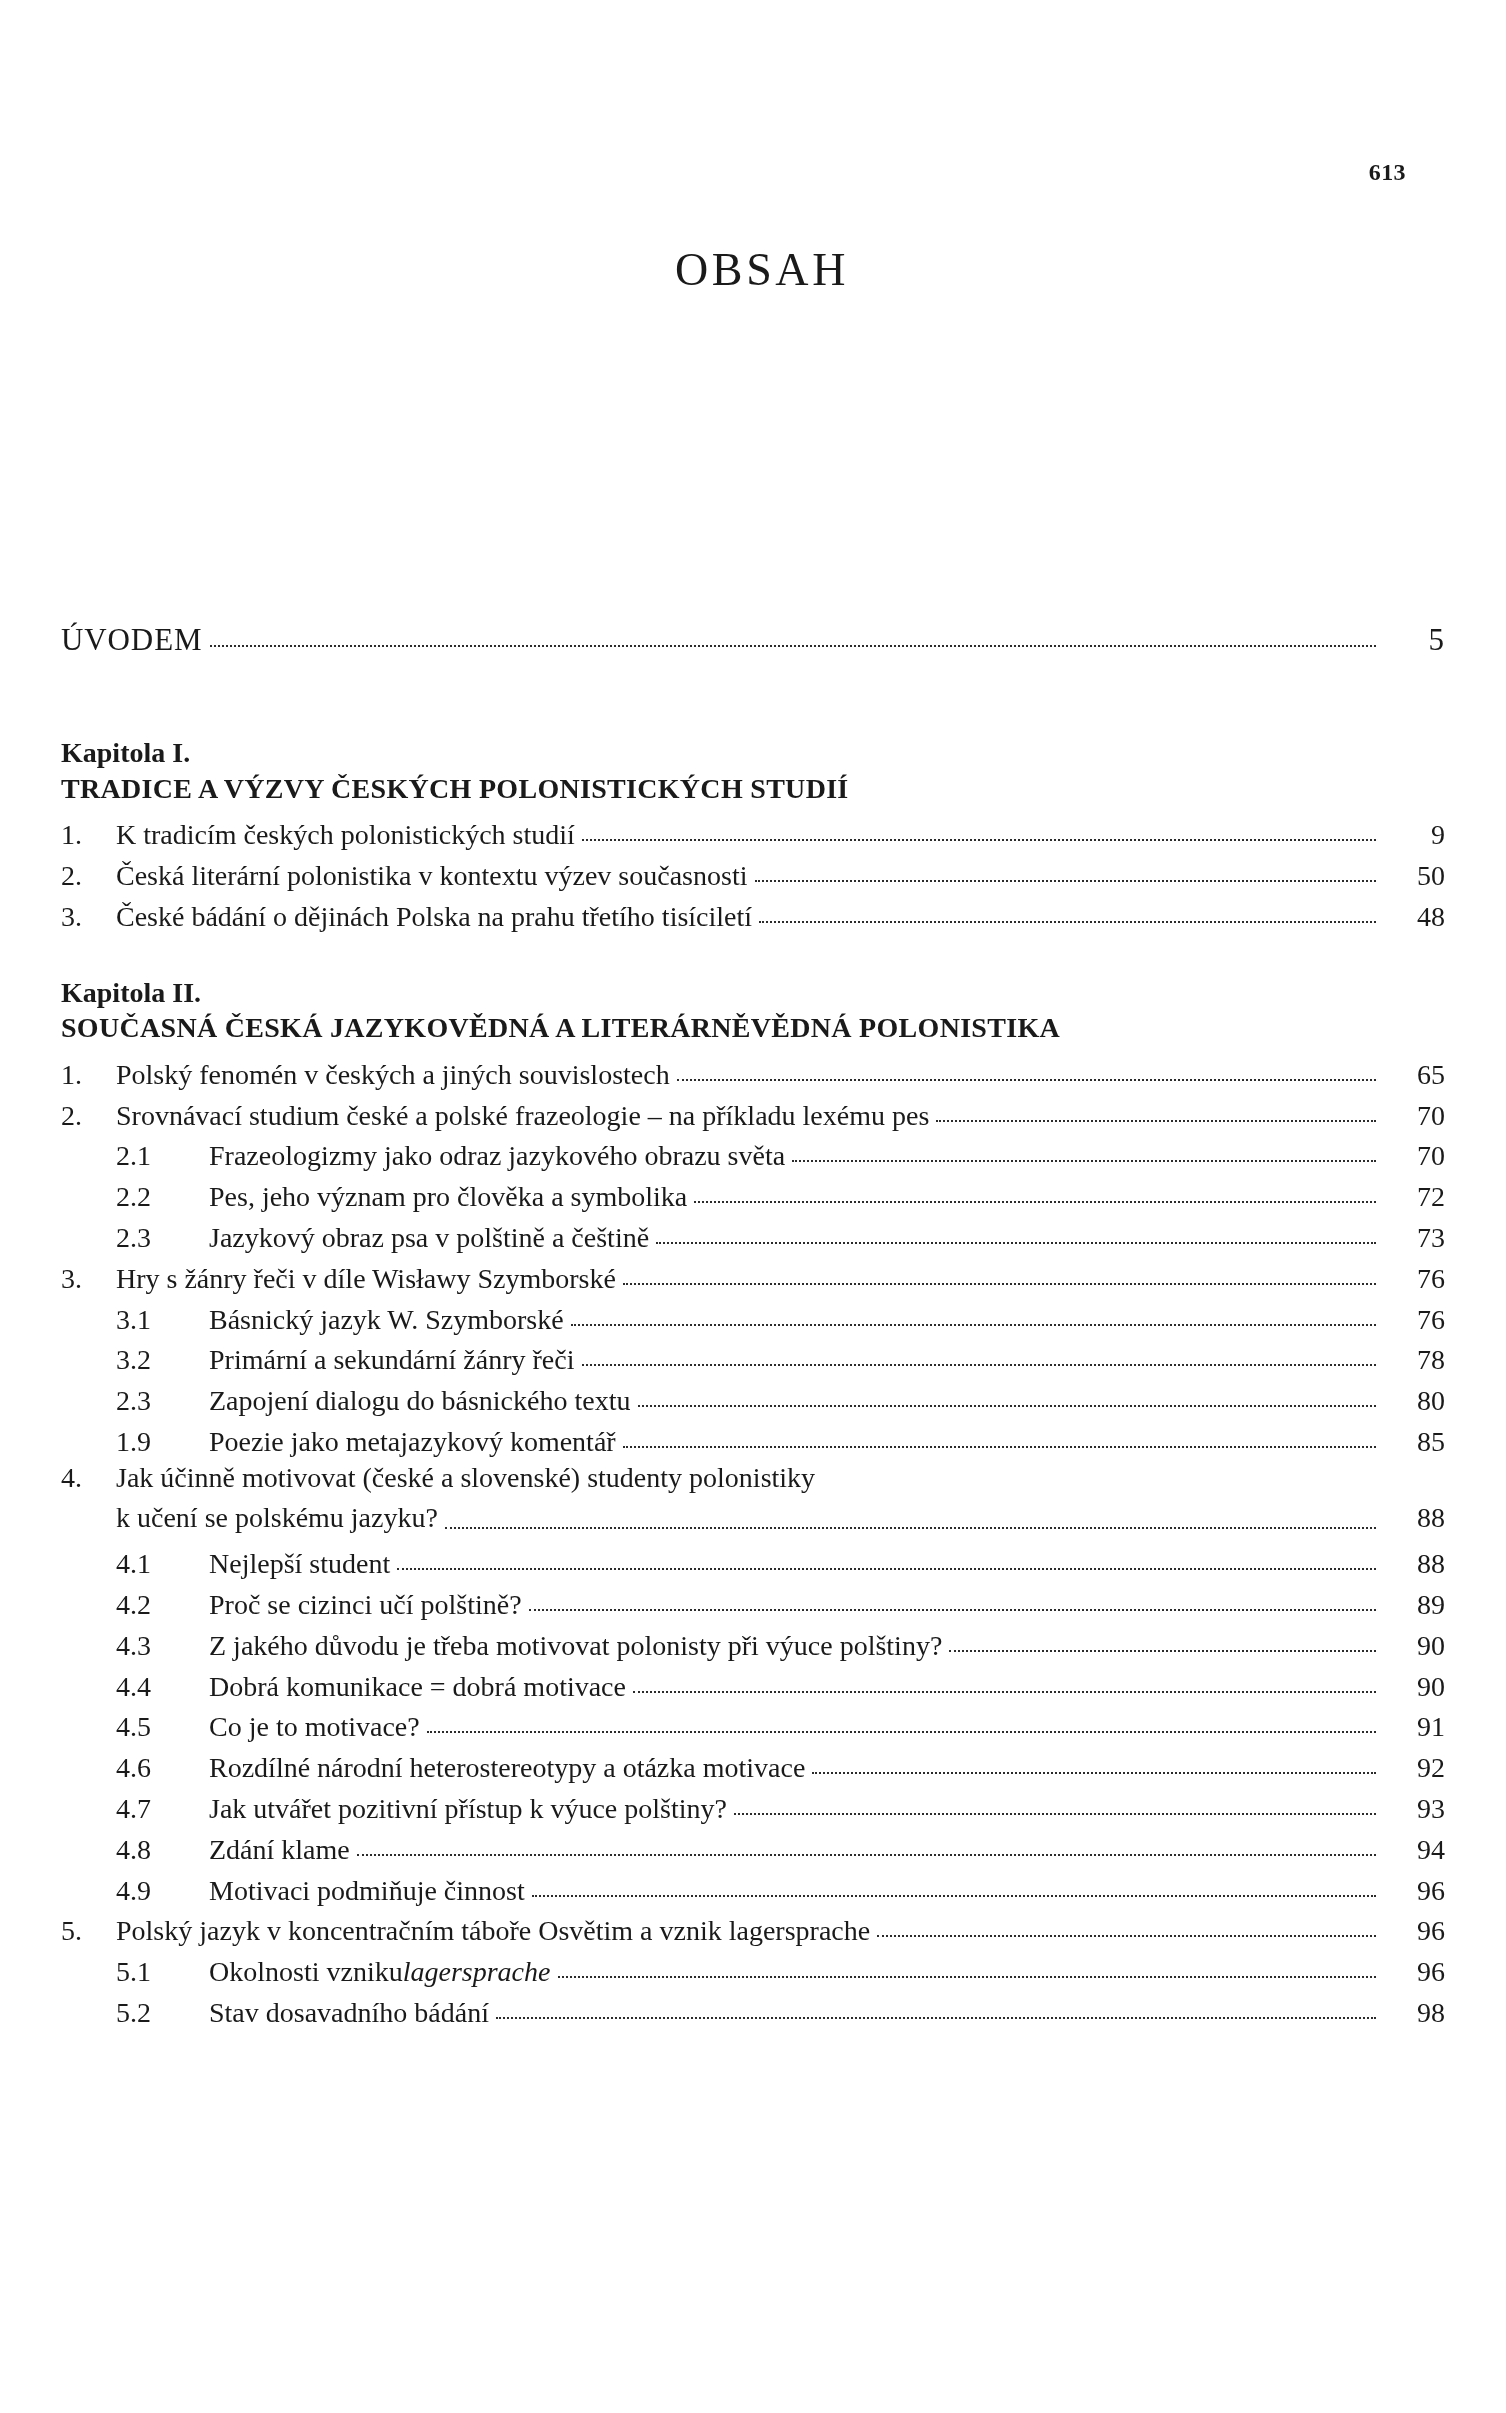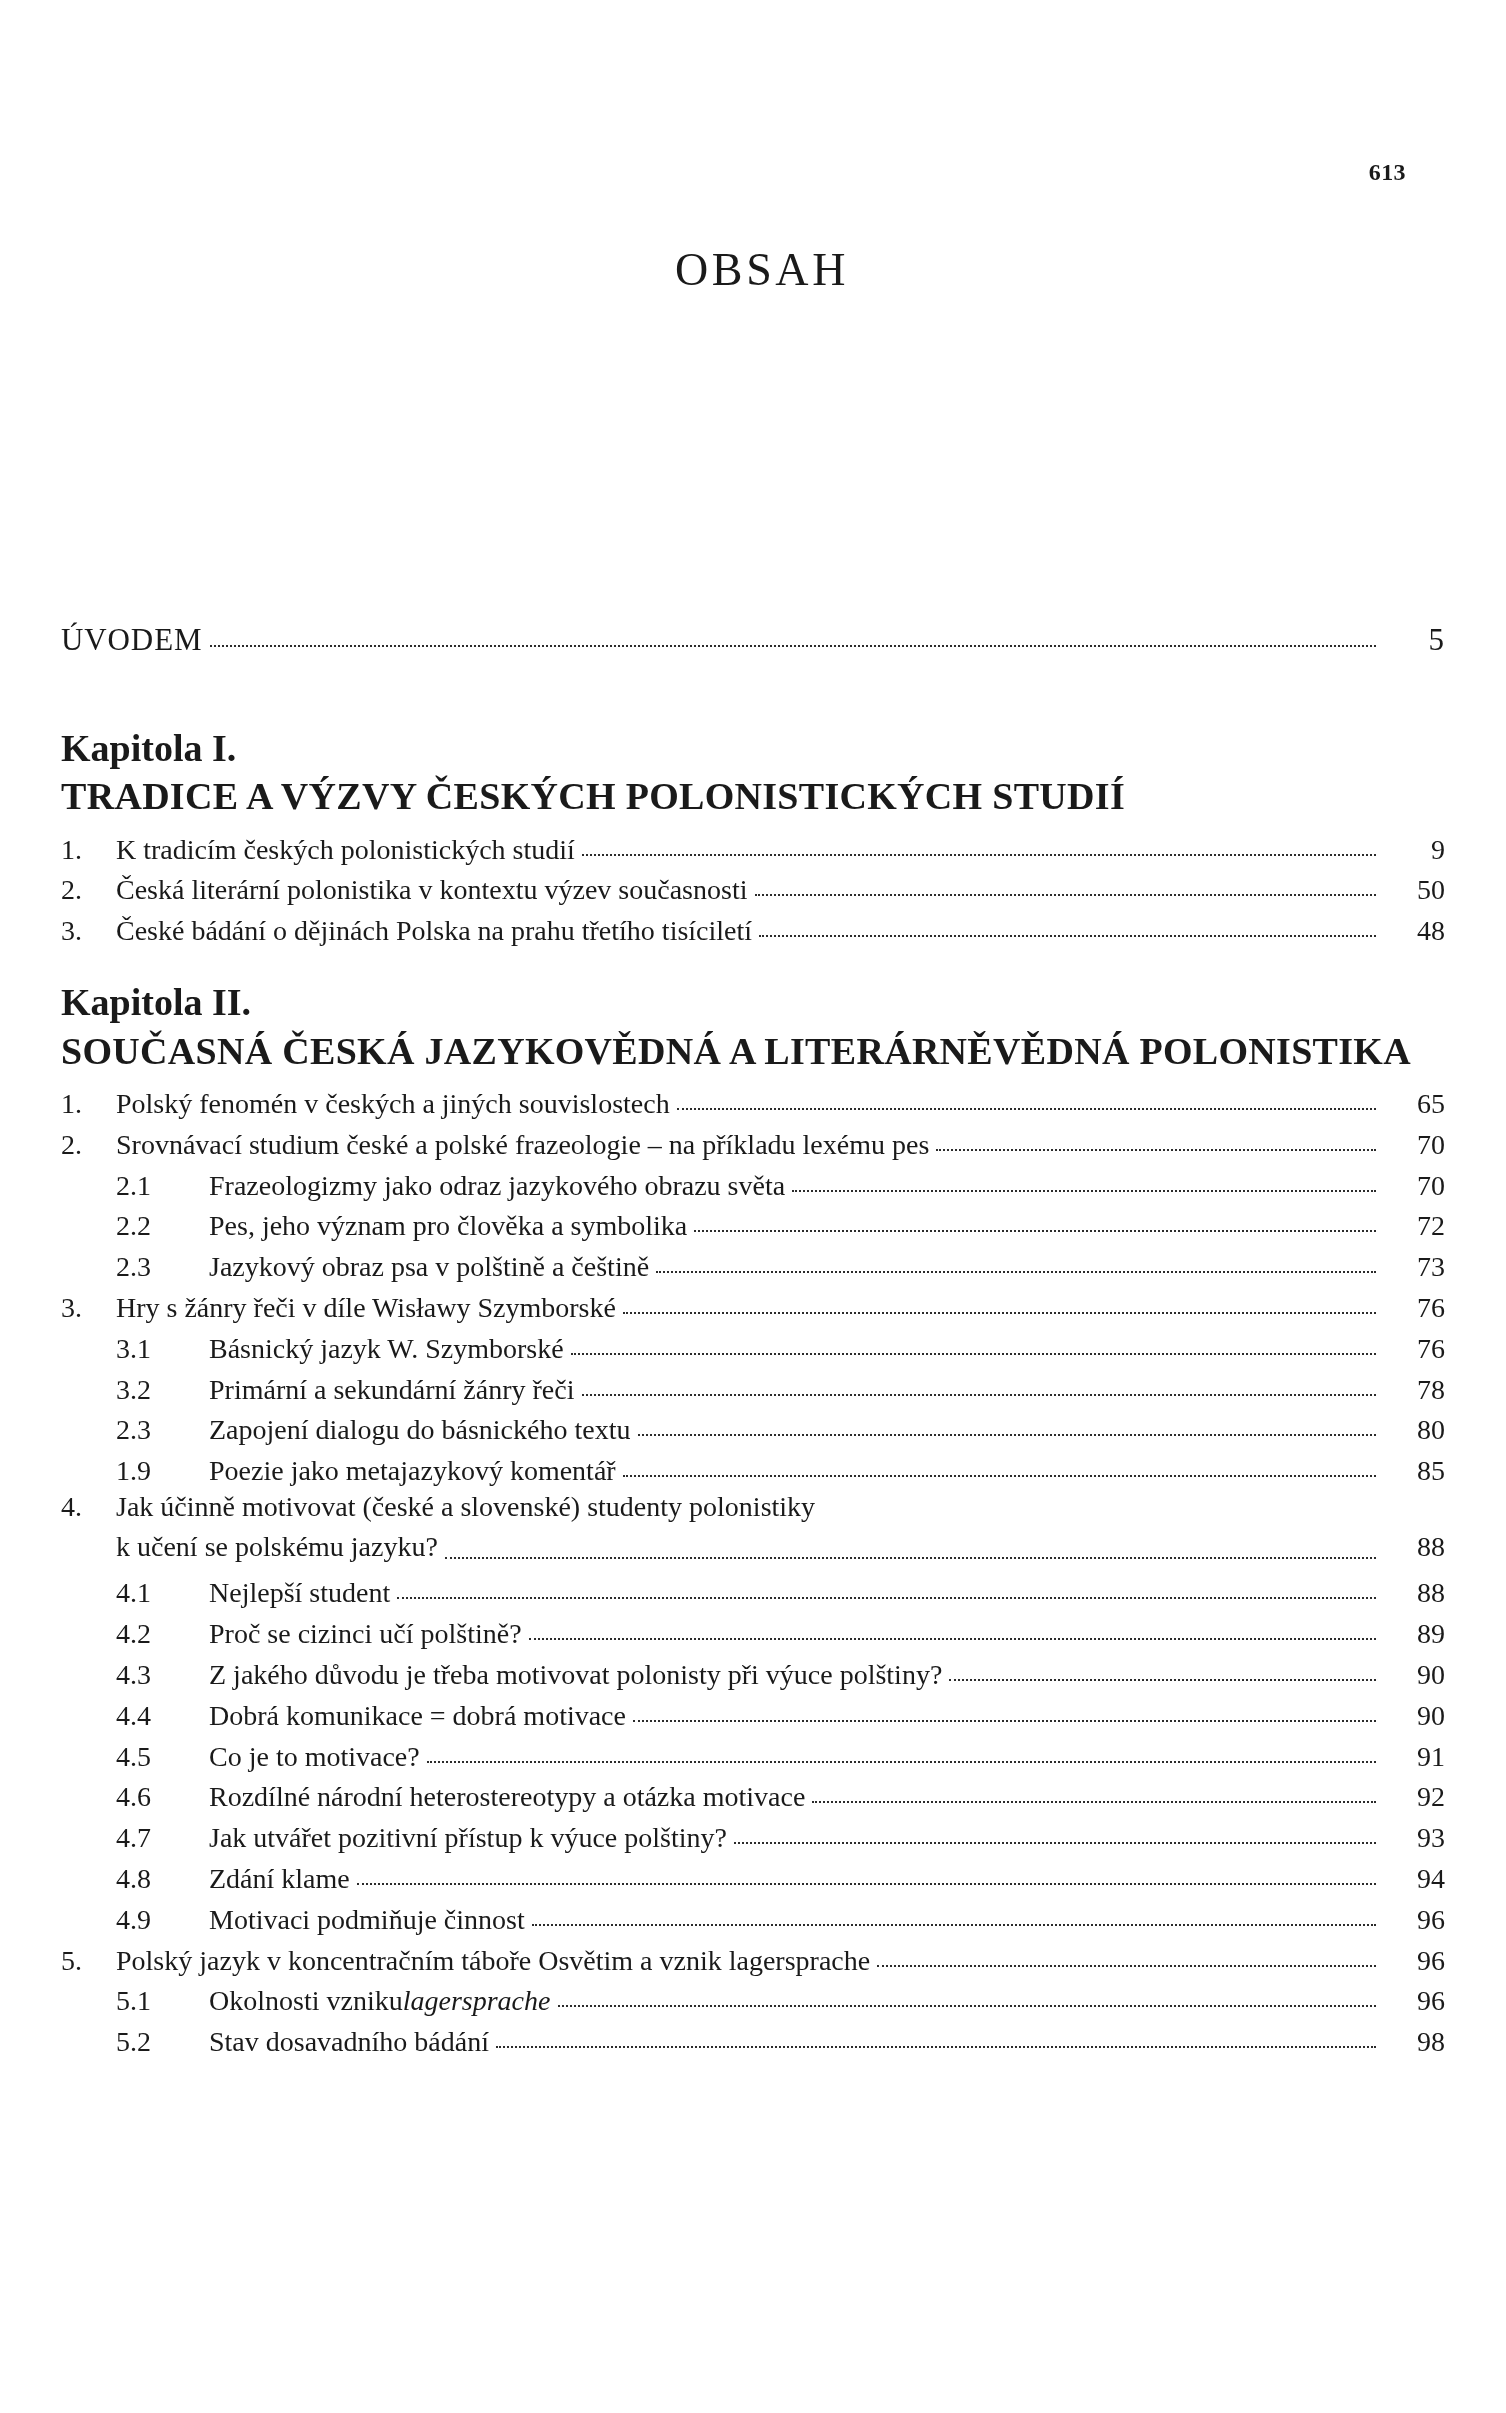--- a/index.html
+++ b/index.html
@@ -75,23 +75,23 @@
     flex: 0 0 64px;
     text-align: right;
     white-space: nowrap;
   }
   .lvl-1 { padding-left: 0px; }
   .lvl-1 .num { width: 55px; }
   .lvl-2 { padding-left: 55px; }
   .lvl-2 .num { width: 93px; }
   .chapter-head {
     font-weight: bold;
-    font-size: 38px;
+    font-size: 28px;
     line-height: 1.28;
-    margin-top: 33px;
+    margin-top: 44px;
     margin-bottom: 3.6px;
     white-space: nowrap;
   }
   .chapter-head .sub {
     display: block;
     letter-spacing: 0.3px;
   }
   .big-entry {
     font-size: 31px;
     letter-spacing: 0.9px;

